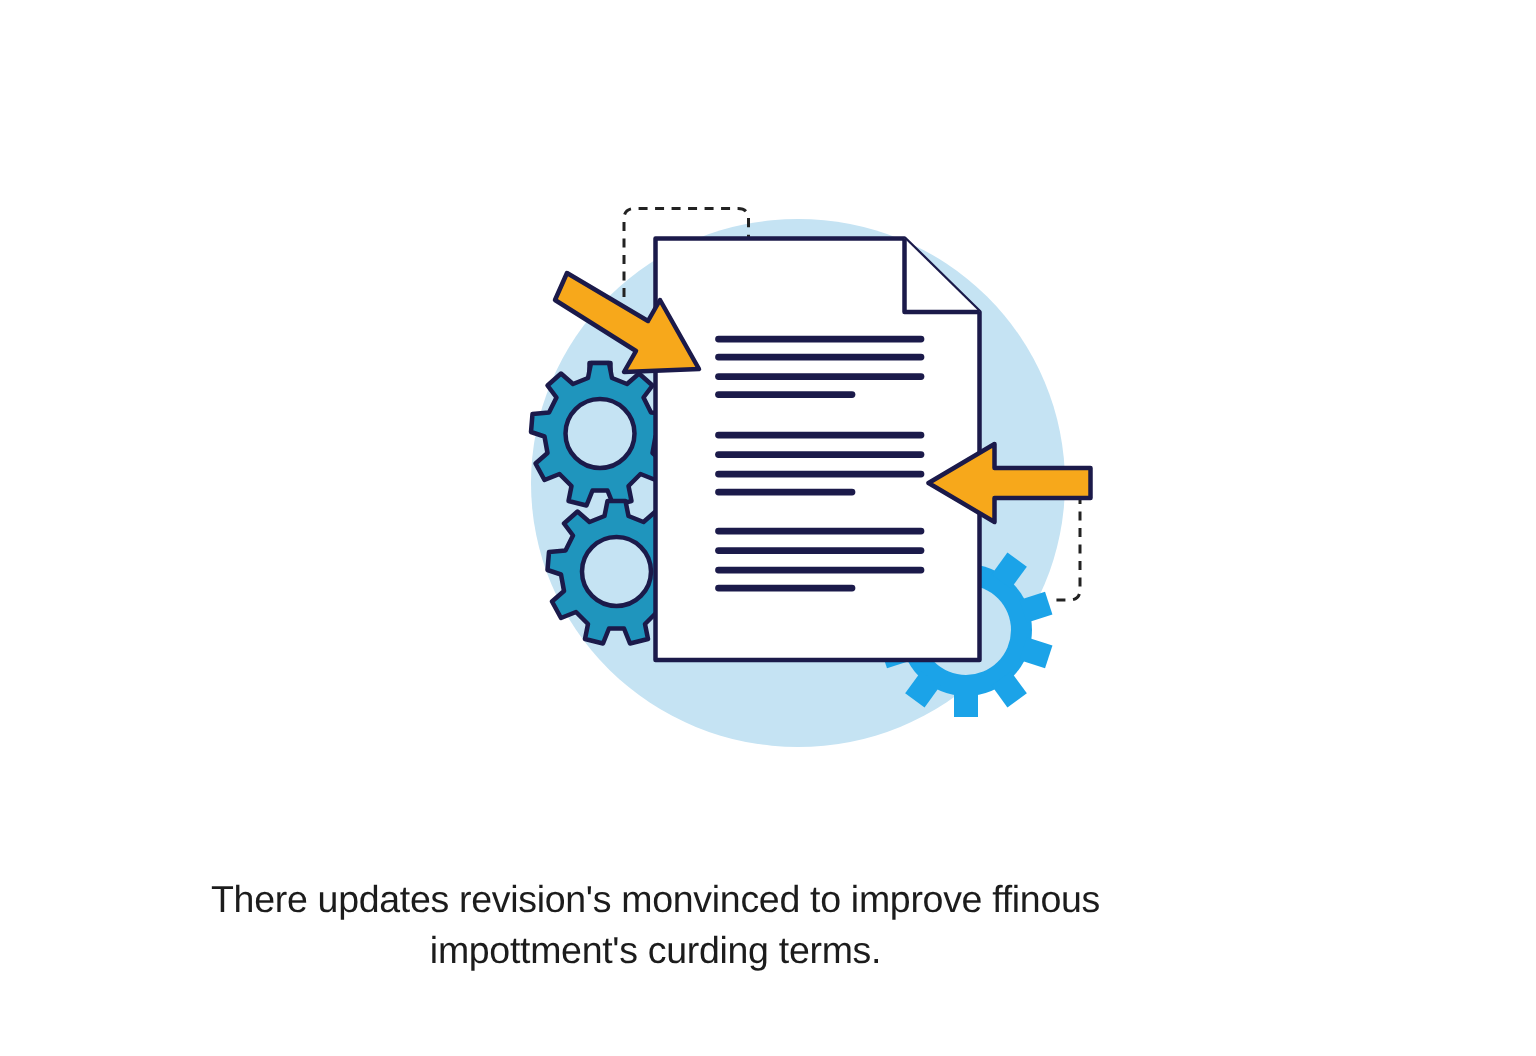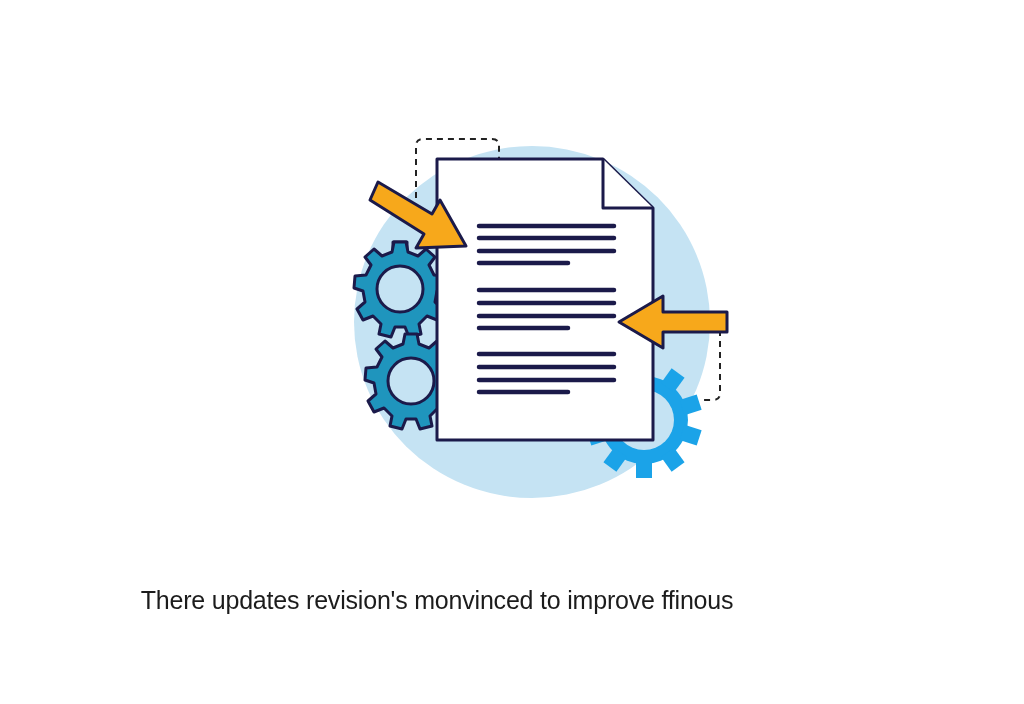--- a/index.html
+++ b/index.html
@@ -90,13 +90,14 @@
     <path d="M378 182 L432 214 L440 200 L466 246 L416 248 L424 234 L370 200 Z" fill="#f7a81b" stroke="#1b1a4a" stroke-width="3" stroke-linejoin="round"></path>
   </g>
 
   <g>
     <path d="M727 312 L663 312 L663 296 L619 322 L663 348 L663 332 L727 332 Z" fill="#f7a81b" stroke="#1b1a4a" stroke-width="3" stroke-linejoin="round"></path>
   </g>
 </svg>
 
 <div class="caption">
   <div>There updates revision's monvinced to improve ffinous</div>
+  <div>impottment's curding terms.</div>
 </div>
 
 </body></html>

